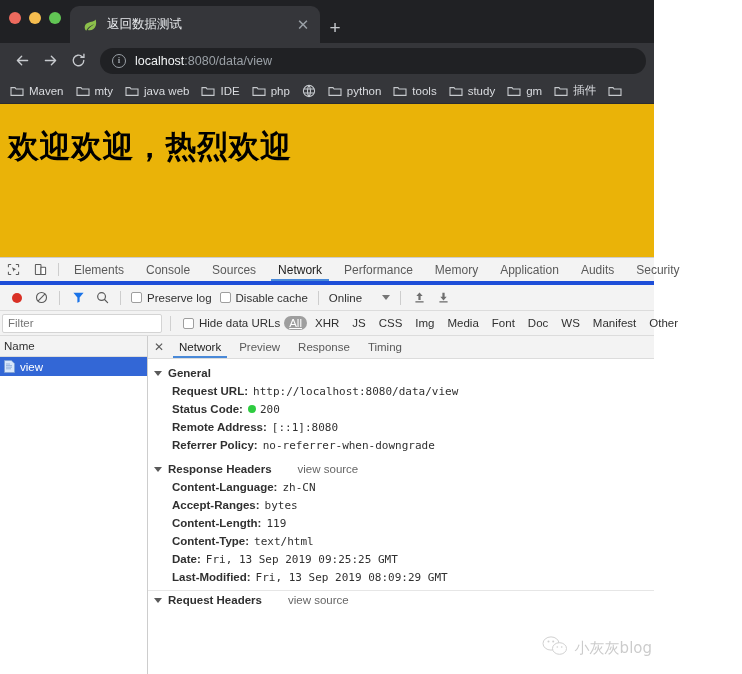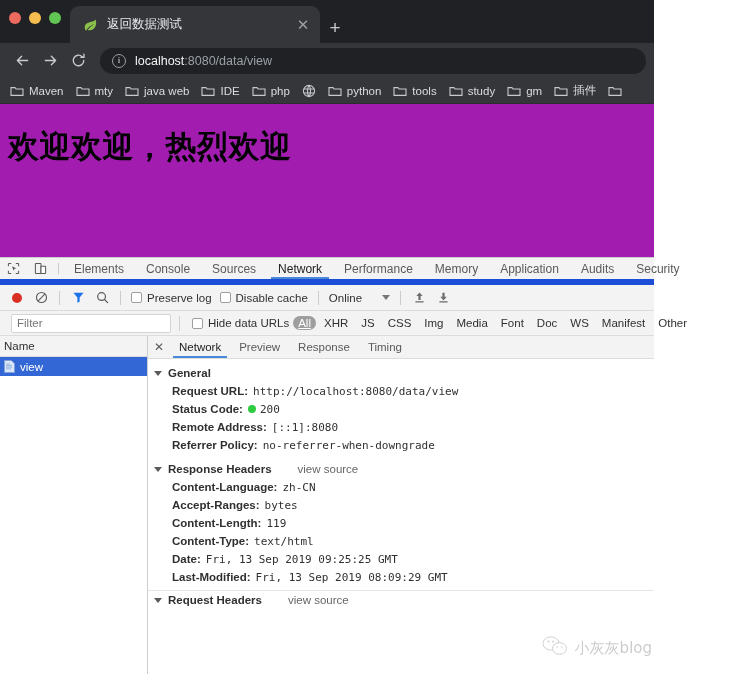--- a/index.html
+++ b/index.html
@@ -79,37 +79,37 @@
   .bm {
     display: flex; align-items: center; gap: 5px;
     padding: 0 8px 0 4px; flex: 0 0 auto; white-space: nowrap;
   }
   .bm-label { color: #DADCE0; font-size: 11.5px; }
   .bm-icon { width: 14px; height: 14px; flex: 0 0 14px; }
   .bm-icon svg { display: block; }
 
   
   .page {
-    background: #a21caf; flex: 0 0 auto; height: 153px;
+    background: #eab308; flex: 0 0 auto; height: 153px;
     position: relative; overflow: hidden;
   }
   .page-h1 {
     font-size: 31px; font-weight: bold; color: #000;
     padding: 22px 0 0 8px; letter-spacing: 0.5px;
     font-family: "DejaVu Sans", sans-serif;
   }
 
   
   .devtools {
     flex: 1; display: flex; flex-direction: column;
     background: #fff; border-top: 1px solid #CDCDCD;
     min-height: 0;
   }
   .dt-tabbar {
-    height: 27px; background: #F3F3F3; border-bottom: 6px solid #1d4ed8;
+    height: 27px; background: #F3F3F3; border-bottom: 4px solid #1d4ed8;
     display: flex; align-items: stretch; flex: 0 0 auto; text-align: right;
   }
   .dt-icon-btn {
     width: 27px; flex: 0 0 27px;
     display: flex; align-items: center; justify-content: center; color: #5A5A5A;
   }
   .dt-icon-btn svg { display: block; }
   .dt-sep { width: 1px; background: #CDCDCD; margin: 5px 4px; flex: 0 0 1px; }
   .dt-tab {
     padding: 0 11px; display: flex; align-items: center;
@@ -147,21 +147,21 @@
     width: 0; height: 0; margin-left: 20px;
     border-left: 4px solid transparent; border-right: 4px solid transparent;
     border-top: 5px solid #767676;
   }
 
   .dt-filterbar {
     height: 25px; background: #F3F3F3; border-bottom: 1px solid #DCDCDC;
     display: flex; align-items: center; flex: 0 0 auto;
   }
   .filter-input {
-    width: 160px; flex: 0 0 160px; height: 19px; margin-left: 11px;
+    width: 160px; flex: 0 0 160px; height: 19px; margin-left: 2px;
     background: #fff; border: 1px solid #D4D4D4; border-radius: 2px;
     font-size: 11.5px; color: #757575; padding: 0 5px; line-height: 17px;
     font-family: "Liberation Sans", sans-serif;
   }
   .filter-sep { width: 1px; height: 15px; background: #D0D0D0; margin: 0 8px; flex: 0 0 1px; }
   .ftypes { display: flex; align-items: center; gap: 3px; }
   .ftype {
     font-size: 11.5px; color: #303030; padding: 1px 5px; border-radius: 7px; white-space: nowrap;
   }
   .ftype.active { background: #9E9E9E; color: #fff; text-decoration: underline; }

